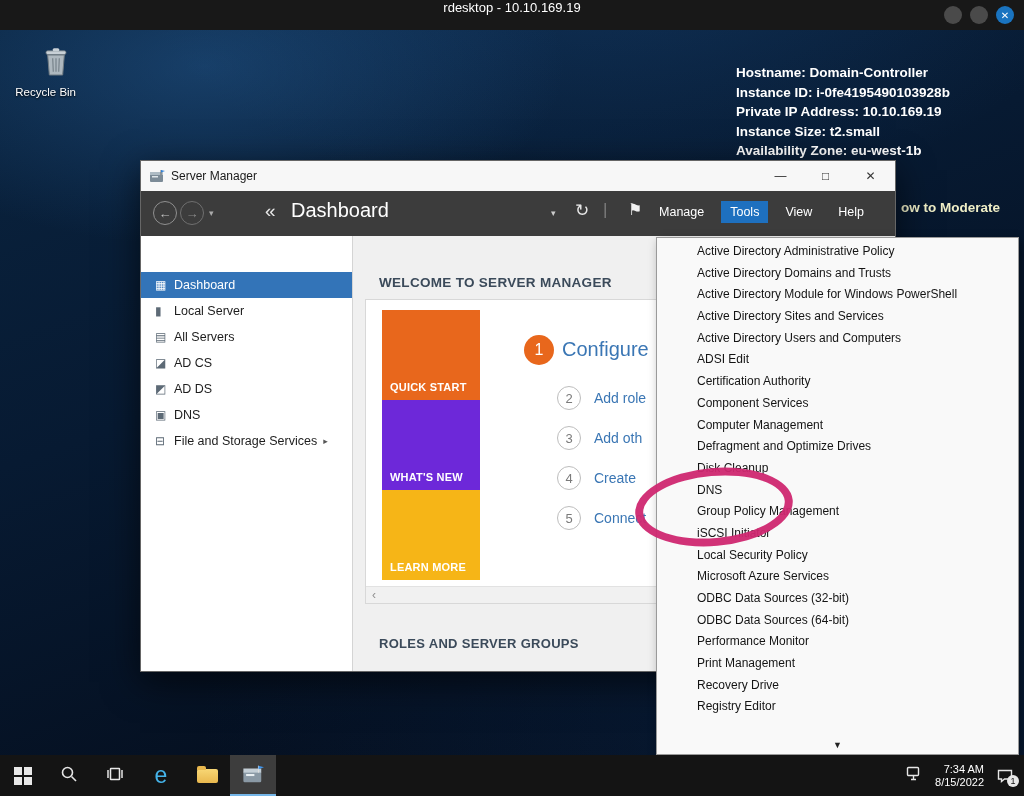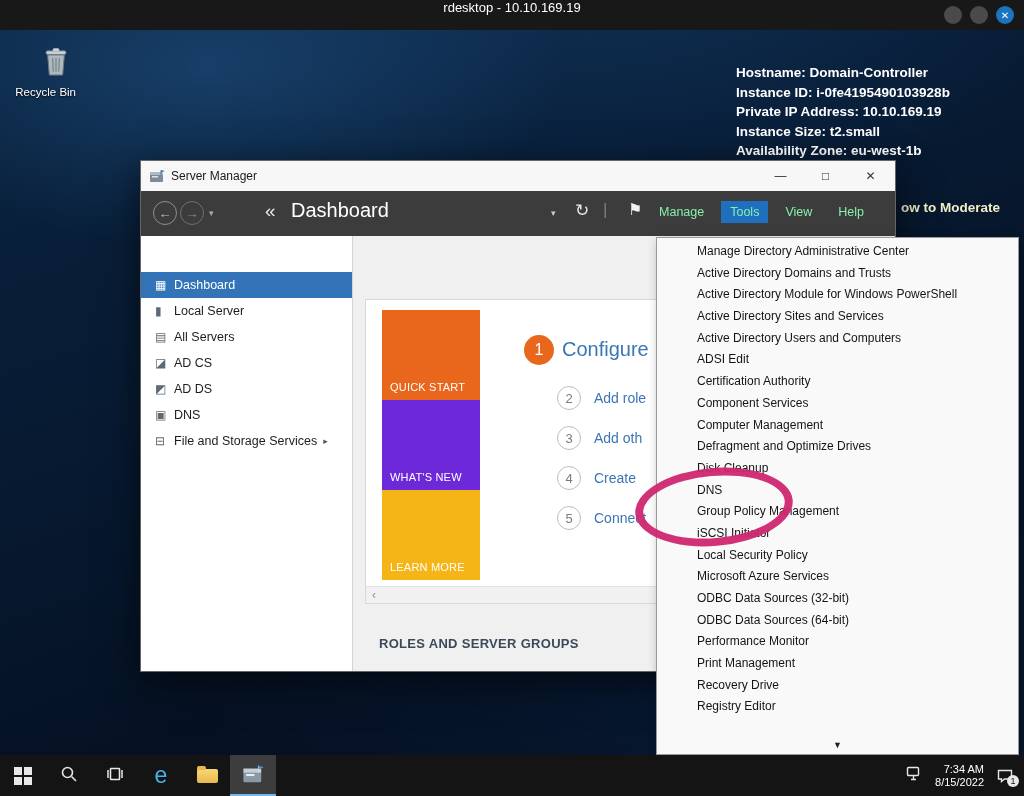--- a/index.html
+++ b/index.html
@@ -48,39 +48,39 @@
   .nav-circ.back { left:12px; }
   .nav-circ.fwd  { left:39px; color:#8a8a8a; border-color:#6f6f6f; }
   .nav-caret  { position:absolute; left:68px;  top:17px; font-size:9px;  color:#aaa; }
   .nav-chevrons { position:absolute; left:124px; top:9px; font-size:19px; color:#e8e8e8; }
   .nav-breadcrumb { position:absolute; left:150px; top:8px; font-size:20px; font-weight:300; color:#fff; }
   .nav-caret2 { position:absolute; left:410px; top:17px; font-size:9px; color:#ccc; }
   .nav-refresh { position:absolute; left:434px; top:9px; font-size:17px; color:#e8e8e8; }
   .nav-sep { position:absolute; left:462px; top:9px; font-size:17px; color:#7d7d7d; }
   .nav-flag { position:absolute; left:487px; top:9px; font-size:16px; color:#f2f2f2; }
   .nav-menu { position:absolute; right:22px; top:10px; display:flex; gap:8px; font-size:12.5px; }
-  .nav-menu-item { padding:4px 9px; color:#86efac; }
+  .nav-menu-item { padding:4px 9px; color:#ffffff; }
   .nav-menu-item.active { background:#1e70bf; }
 
   .sm-body { position:absolute; top:75px; left:0; right:0; bottom:0; display:flex; }
   .sm-sidebar { width:212px; background:#fff; border-right:1px solid #d4d4d4; padding-top:36px; }
   .side-item { height:26px; display:flex; align-items:center; padding-left:14px; font-size:12.5px; color:#1d1d1d; white-space:nowrap; }
   .side-item .icon { width:19px; color:#5d6a76; font-size:12px; flex:none; }
   .side-item.selected { background:#3374b8; color:#fff; }
   .side-item.selected .icon { color:#fff; }
   .side-item .expander { margin-left:6px; font-size:9px; color:#555; }
 
   .sm-content { flex:1; position:relative; background:#f0f0f0; }
   .welcome-title { position:absolute; left:26px; top:39px; font-size:13.5px; font-weight:600; letter-spacing:.3px; color:#3b4a5a; }
   .welcome-panel { position:absolute; left:12px; top:63px; width:520px; height:305px; background:#fff; border:1px solid #d8d8d8; }
   .tile { position:absolute; left:16px; width:98px; height:90px; }
   .tile-1 { top:10px;  background:#e8671c; }
   .tile-2 { top:100px; background:#6d28d9; }
   .tile-3 { top:190px; background:#f6b517;padding-left:44px; }
-  .tile .tile-label { position:absolute; left:8px; bottom:7px; color:#fff; font-size:11px; font-weight:400; letter-spacing:.2px; }
+  .tile .tile-label { position:absolute; left:8px; bottom:7px; color:#fff; font-size:11px; font-weight:700; letter-spacing:.2px; }
   .step1-circle { position:absolute; left:158px; top:35px; width:30px; height:30px; border-radius:50%;
     background:#e8671c; color:#fff; font-size:16px; display:flex; align-items:center; justify-content:center; }
   .step1-label { position:absolute; left:196px; top:38px; font-size:20px; font-weight:300; color:#3a76b4; white-space:nowrap; }
   .steps-secondary { position:absolute; left:191px; top:78px; width:300px; }
   .step-row { height:40px; display:flex; align-items:center; }
   .step-circle { width:24px; height:24px; border-radius:50%; background:#fff; border:1px solid #bdbdbd;
     color:#7a7a7a; font-size:13px; display:flex; align-items:center; justify-content:center; flex:none; }
   .step-label { margin-left:13px; font-size:14px; color:#3a76b4; white-space:nowrap; }
   .panel-scroll { position:absolute; left:0; right:0; bottom:0; height:17px; background:#f1f1f1; border-top:1px solid #e2e2e2; }
   .panel-scroll .arrow { position:absolute; left:6px; top:0; line-height:16px; font-size:12px; color:#8f8f8f; }
@@ -222,20 +222,21 @@
           <span>DNS</span>
         </div>
         <div class="side-item">
           <span class="icon">⊟</span>
           <span>File and Storage Services</span>
           <span class="expander">▸</span>
         </div>
       </div>
 
       <div class="sm-content">
+        <div class="welcome-title">WELCOME TO SERVER MANAGER</div>
 
         <div class="welcome-panel">
           <div class="tile tile-1">
             <span class="tile-label">QUICK START</span>
           </div>
           <div class="tile tile-2">
             <span class="tile-label">WHAT'S NEW</span>
           </div>
           <div class="tile tile-3">
             <span class="tile-label">LEARN MORE</span>
@@ -270,21 +271,21 @@
         </div>
 
         <div class="roles-title">ROLES AND SERVER GROUPS</div>
       </div>
     </div>
   </div>
 
   <div class="tools-menu">
     <div>
 
-    <div class="tm-item">Manage Directory Administrative Center</div>
+    <div class="tm-item">Active Directory Administrative Policy</div>
         <div class="tm-item">Active Directory Domains and Trusts</div>
         <div class="tm-item">Active Directory Module for Windows PowerShell</div>
         <div class="tm-item">Active Directory Sites and Services</div>
         <div class="tm-item">Active Directory Users and Computers</div>
         <div class="tm-item">ADSI Edit</div>
         <div class="tm-item">Certification Authority</div>
         <div class="tm-item">Component Services</div>
         <div class="tm-item">Computer Management</div>
         <div class="tm-item">Defragment and Optimize Drives</div>
         <div class="tm-item">Disk Cleanup</div>

